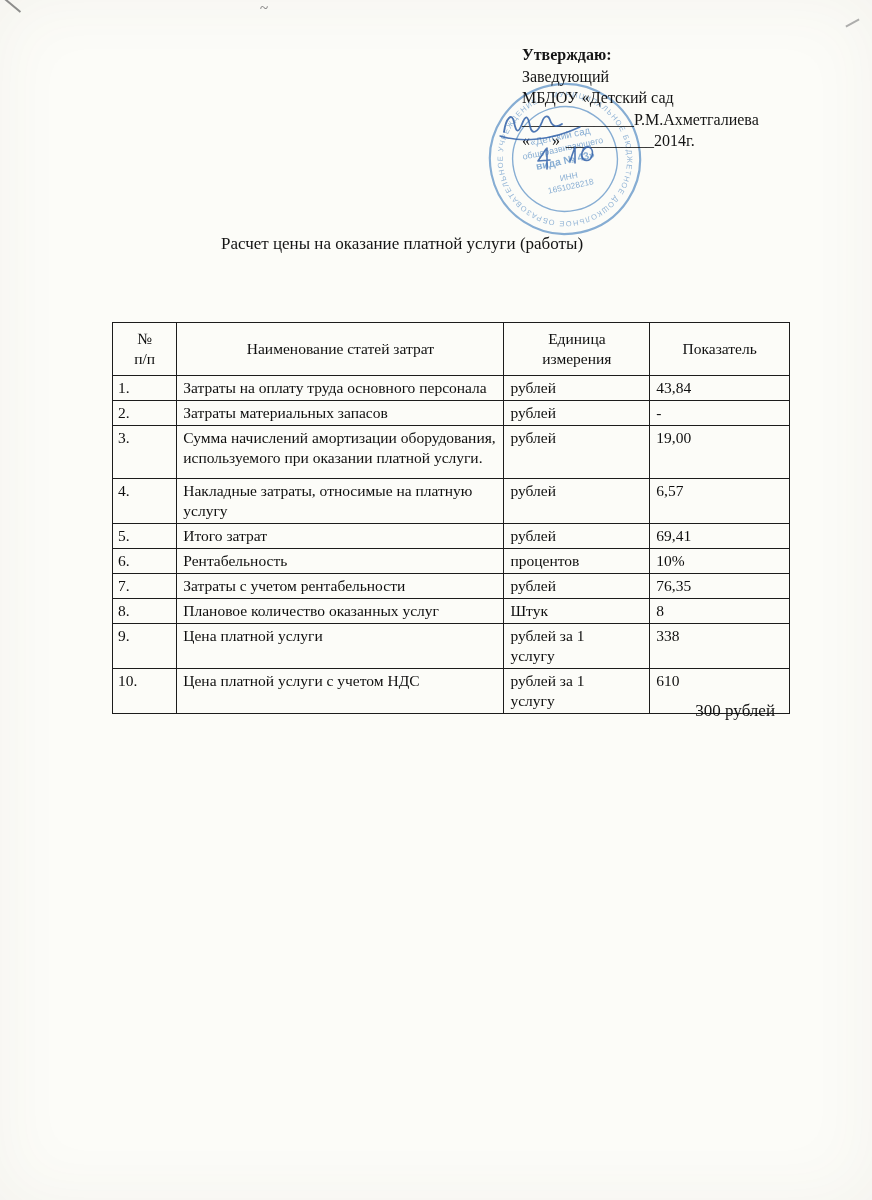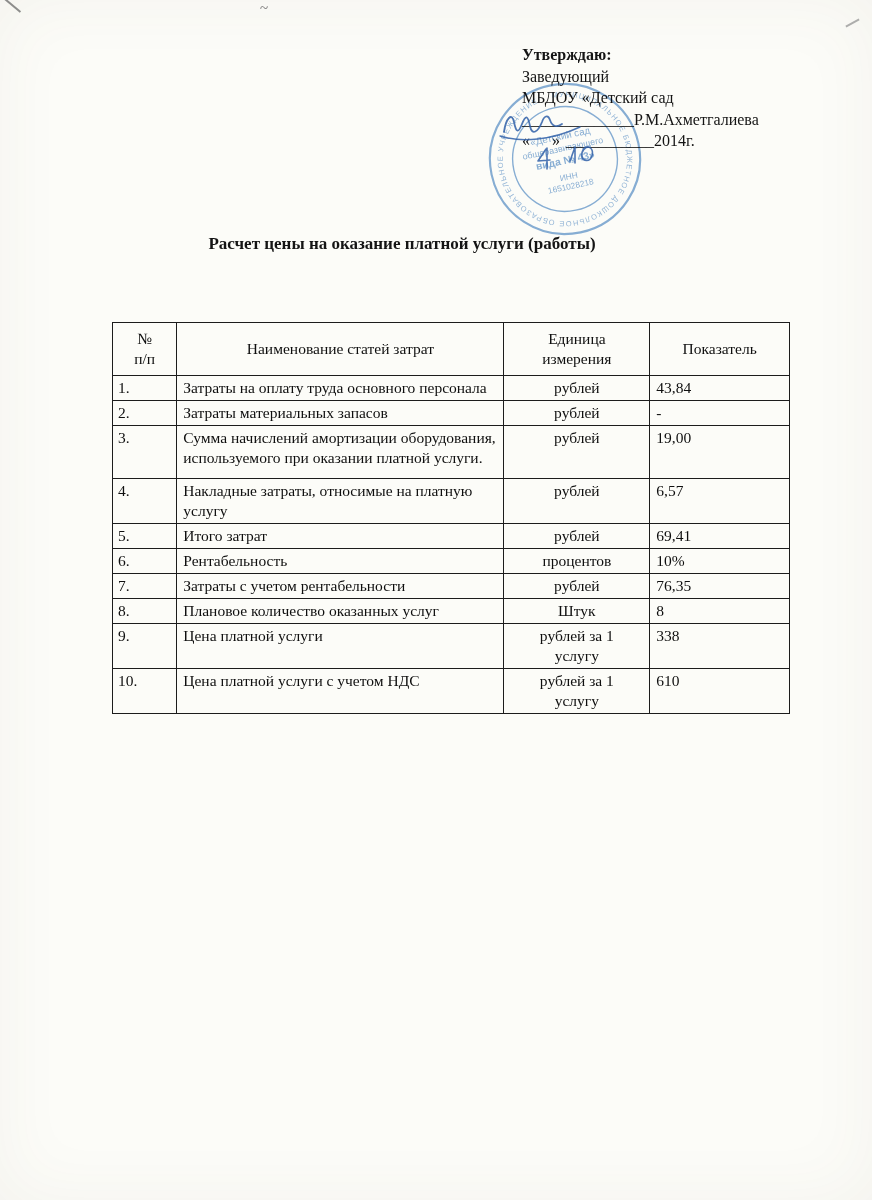--- a/index.html
+++ b/index.html
@@ -26,30 +26,30 @@
   .stamp text{fill:#3f7ec2;font-family:"Liberation Sans","DejaVu Sans",sans-serif;}
 
   
   .signature-svg{position:absolute;left:498px;top:106px;z-index:4;}
   .hand-mark-1{position:absolute;left:534px;top:146px;z-index:4;}
   .hand-mark-2{position:absolute;left:566px;top:141px;z-index:4;}
   .ink{stroke:#2f5fa8;fill:none;stroke-linecap:round;stroke-linejoin:round;opacity:.85;}
 
   
   .title-block{position:absolute;left:0;top:233px;width:804px;text-align:center;
-               font-weight:bold;font-size:17px;line-height:22.5px;}
+               font-weight:normal;font-size:17px;line-height:22.5px;}
 
   
   table.calc-table{position:absolute;left:112px;top:322px;width:678px;border-collapse:collapse;
                    font-size:15.5px;line-height:20px;color:#0f0f0f;}
   .calc-table th,.calc-table td{border:1px solid #1c1c1c;padding:2px 6px;vertical-align:top;}
   .calc-table th{font-weight:normal;text-align:center;vertical-align:middle;white-space:pre-line;padding:4px 3px;height:44px;}
   .calc-table td.num{text-align:left;padding-left:5px;width:57px;}
   .calc-table td.name{width:344px;}
-  .calc-table td.unit{text-align:center;white-space:pre-line;width:142px;}
+  .calc-table td.unit{white-space:pre-line;width:142px;}
   .calc-table td.val{width:135px;}
   .calc-table tbody tr:nth-child(3) td{padding-bottom:10px;}
 
   .footer-note{position:absolute;left:0;top:701px;width:775px;text-align:right;font-size:17px;}
 </style>
 </head>
 <body>
 
 <div class="page">
 
@@ -170,14 +170,15 @@
       <tr>
         <td class="num">10.</td>
         <td class="name">Цена платной услуги с учетом НДС</td>
         <td class="unit">рублей за 1
 услугу</td>
         <td class="val">610</td>
       </tr>
     </tbody>
   </table>
 
+  <div class="footer-note">300 рублей</div>
 
 </div>
 
 </body></html>

